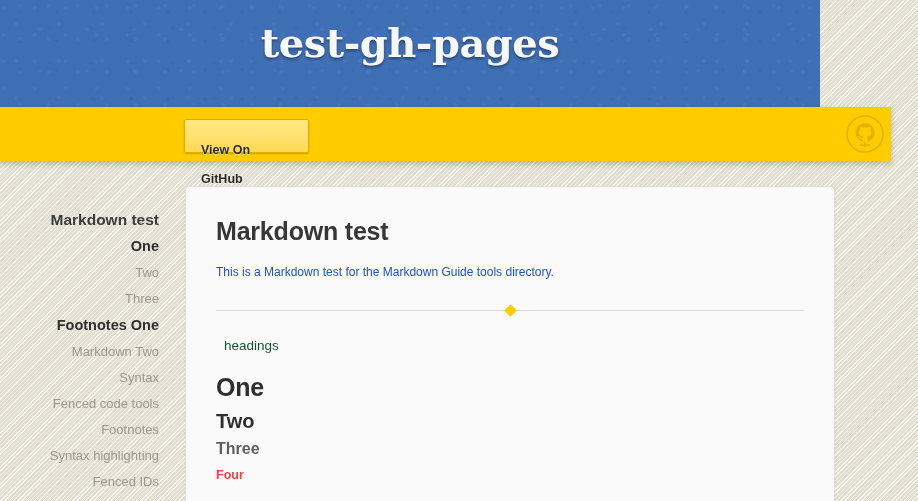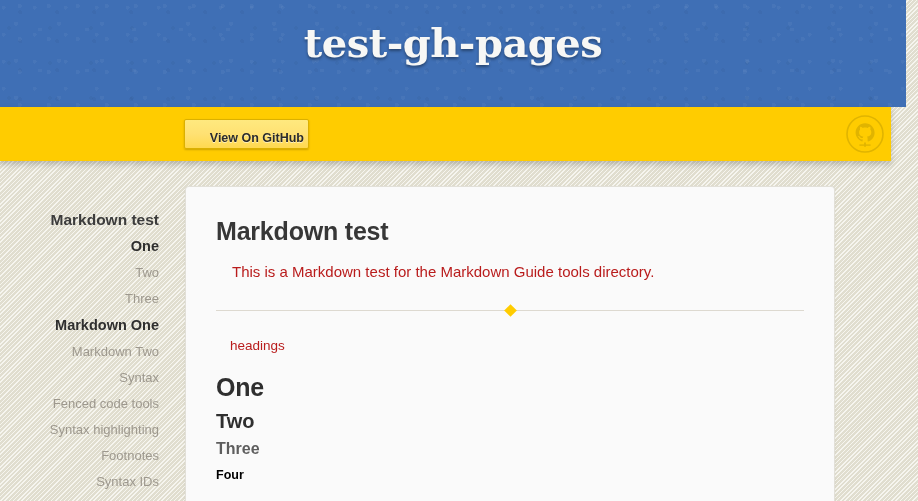--- a/index.html
+++ b/index.html
@@ -22,21 +22,21 @@
         rgba(203,197,175,0.30) 3px);
     color: #5a5a5a;
     -webkit-font-smoothing: antialiased;
   }
 
   
   .header-band {
     position: absolute;
     left: 0;
     top: 0;
-    width: 906px;
+    width: 820px;
     height: 107px;
     background-color: #3f6fb5;
     background-image:
       radial-gradient(circle at 12% 28%, rgba(255,255,255,0.045) 0 2px, transparent 2px),
       radial-gradient(circle at 37% 64%, rgba(255,255,255,0.04) 0 2px, transparent 2px),
       radial-gradient(circle at 68% 18%, rgba(255,255,255,0.04) 0 2px, transparent 2px),
       radial-gradient(circle at 85% 72%, rgba(255,255,255,0.04) 0 2px, transparent 2px),
       radial-gradient(circle at 55% 42%, rgba(0,0,0,0.035) 0 2px, transparent 2px),
       radial-gradient(circle at 22% 80%, rgba(0,0,0,0.03) 0 2px, transparent 2px);
     background-size: 31px 27px, 43px 37px, 29px 33px, 47px 41px, 37px 29px, 41px 35px;
@@ -73,26 +73,26 @@
     top: 119px;
     width: 125px;
     height: 30px;
     border: 1px solid #dbb000;
     border-radius: 2px;
     background: linear-gradient(to bottom, #ffe97f 0%, #ffe173 50%, #ffd94f 100%);
     color: #2b2b2b;
     font-size: 12.5px;
     font-weight: bold;
     line-height: 29px;
-    text-align: right;
+    text-align: left;
     text-shadow: 0 1px 0 rgba(255,255,255,0.55);
     box-shadow: 0 1px 2px rgba(0,0,0,0.20);
     cursor: pointer;
     z-index: 5;
-    padding: 4px;
+    padding: 16px;
     font-family: "Liberation Sans", sans-serif;
   }
   .octocat {
     position: absolute;
     left: 845px;
     top: 114px;
     width: 40px;
     height: 40px;
     z-index: 5;
     cursor: pointer;
@@ -151,24 +151,24 @@
     z-index: 1;
   }
   .doc-title {
     margin: 0 0 16px 0;
     font-size: 25px;
     font-weight: bold;
     color: #373737;
     letter-spacing: -0.2px;
   }
   .doc-para {
-    margin: 16px;
-    font-size: 15px;
+    margin: 0;
+    font-size: 12px;
     line-height: 20px;
-    color: #b91c1c;
+    color: #1d4ed8;
   }
 
   .divider {
     position: relative;
     margin: 22px 0 22px 0;
     height: 12px;
   }
   .divider .rule {
     position: absolute;
     left: 0;
@@ -182,23 +182,23 @@
     left: 50%;
     top: 2px;
     width: 9px;
     height: 9px;
     margin-left: -4px;
     background: #ffcc00;
     transform: rotate(45deg);
   }
 
   .doc-label {
-    margin: 0 0 20px 14px;
+    margin: 0 0 20px 8px;
     font-size: 13.5px;
-    color: #b91c1c;
+    color: #14532d;
   }
   .h-one {
     margin: 0 0 8px 0;
     font-size: 25px;
     font-weight: bold;
     color: #2f2f2f;
     letter-spacing: -0.2px;
   }
   .h-two {
     margin: 0 0 7px 0;
@@ -209,21 +209,21 @@
   .h-three {
     margin: 0 0 10px 0;
     font-size: 16px;
     font-weight: bold;
     color: #5e5e5e;
   }
   .h-four {
     margin: 0;
     font-size: 12.5px;
     font-weight: bold;
-    color: #000000;
+    color: #ef4444;
   }
 </style>
 </head>
 <body>
 
 <div class="header-band">
   <div class="project-title">test-gh-pages</div>
 </div>
 
 <div class="banner-band"></div>
@@ -237,27 +237,27 @@
     <path fill="#e0b400" d="M19.1 28.6h1.8v4.2h-1.8z"></path>
     <path fill="#e0b400" d="M14.4 30.4h11.2v1.4H14.4z"></path>
   </svg>
 </div>
 
 <nav class="sidebar">
   <a class="nav-item lvl1" href="#">Markdown test</a>
   <a class="nav-item lvl2" href="#">One</a>
   <a class="nav-item lvl3" href="#">Two</a>
   <a class="nav-item lvl3" href="#">Three</a>
-  <a class="nav-item lvl2" href="#">Markdown One</a>
+  <a class="nav-item lvl2" href="#">Footnotes One</a>
   <a class="nav-item lvl3" href="#">Markdown Two</a>
   <a class="nav-item lvl3" href="#">Syntax</a>
   <a class="nav-item lvl3" href="#">Fenced code tools</a>
+  <a class="nav-item lvl3" href="#">Footnotes</a>
   <a class="nav-item lvl3" href="#">Syntax highlighting</a>
-  <a class="nav-item lvl3" href="#">Footnotes</a>
-  <a class="nav-item lvl3" href="#">Syntax IDs</a>
+  <a class="nav-item lvl3" href="#">Fenced IDs</a>
 </nav>
 
 <main class="content-card">
   <h1 class="doc-title">Markdown test</h1>
   <p class="doc-para">This is a Markdown test for the Markdown Guide tools directory.</p>
 
   <div class="divider">
     <div class="rule"></div>
     <div class="diamond"></div>
   </div>

